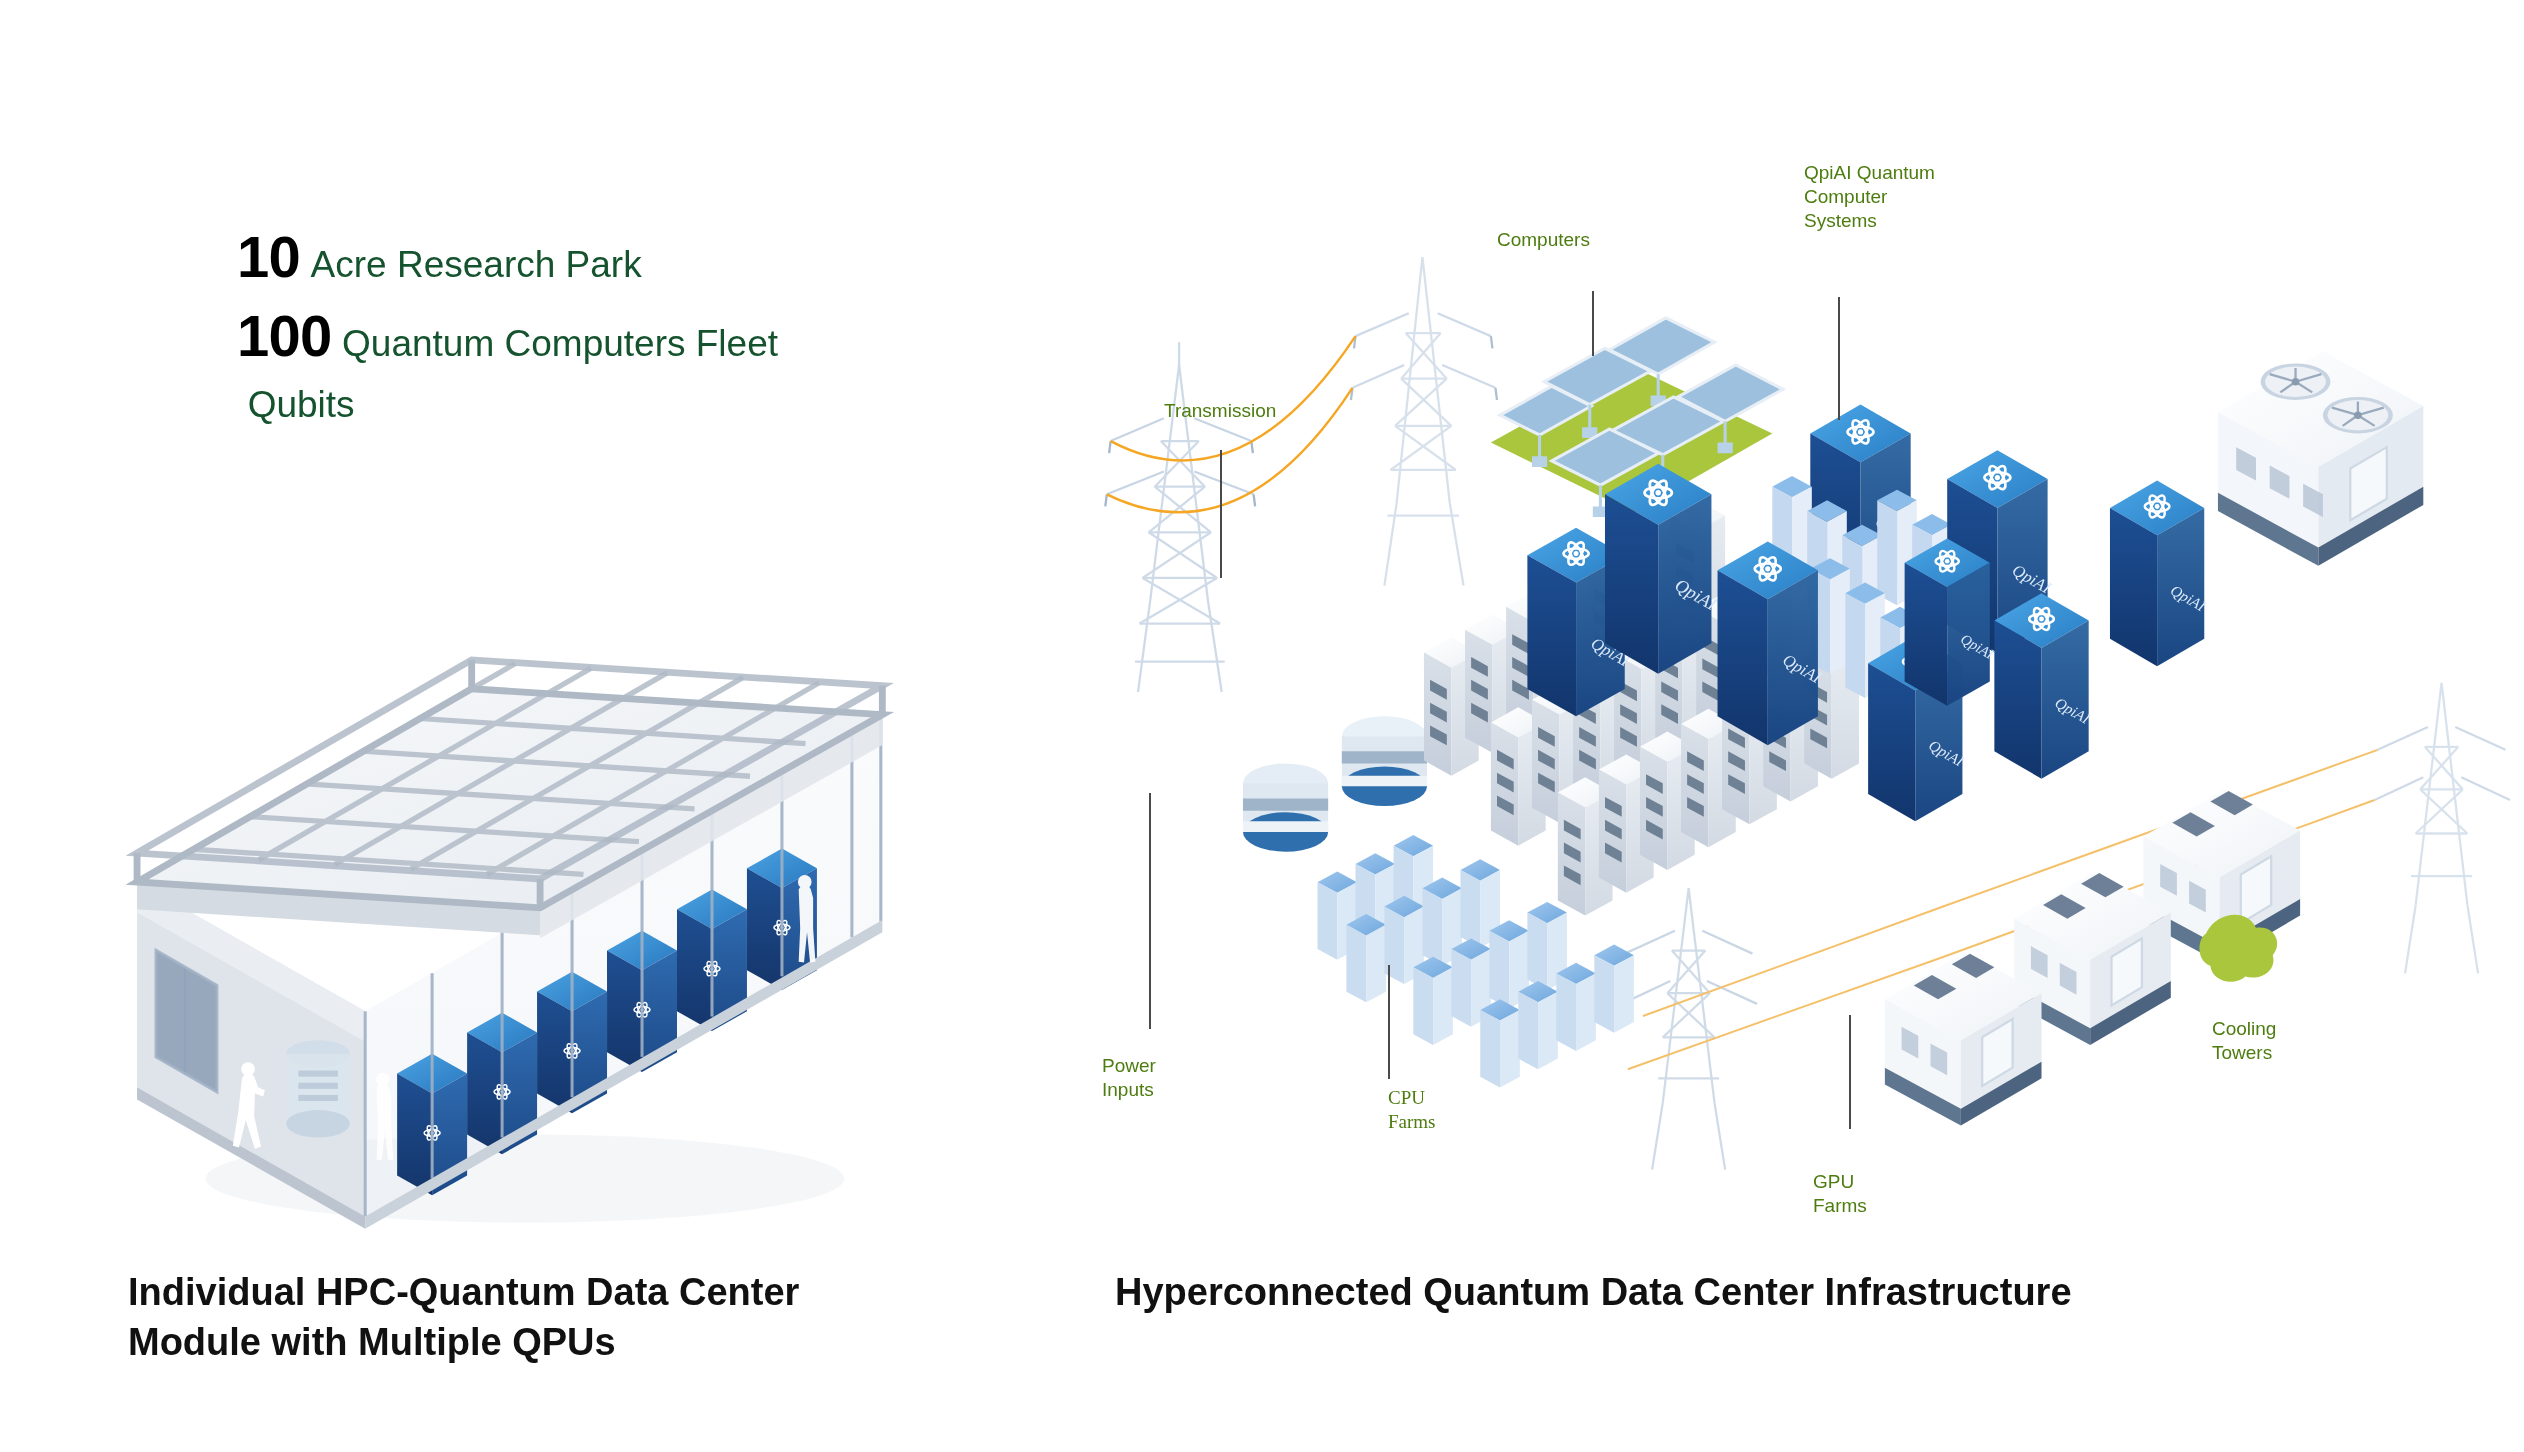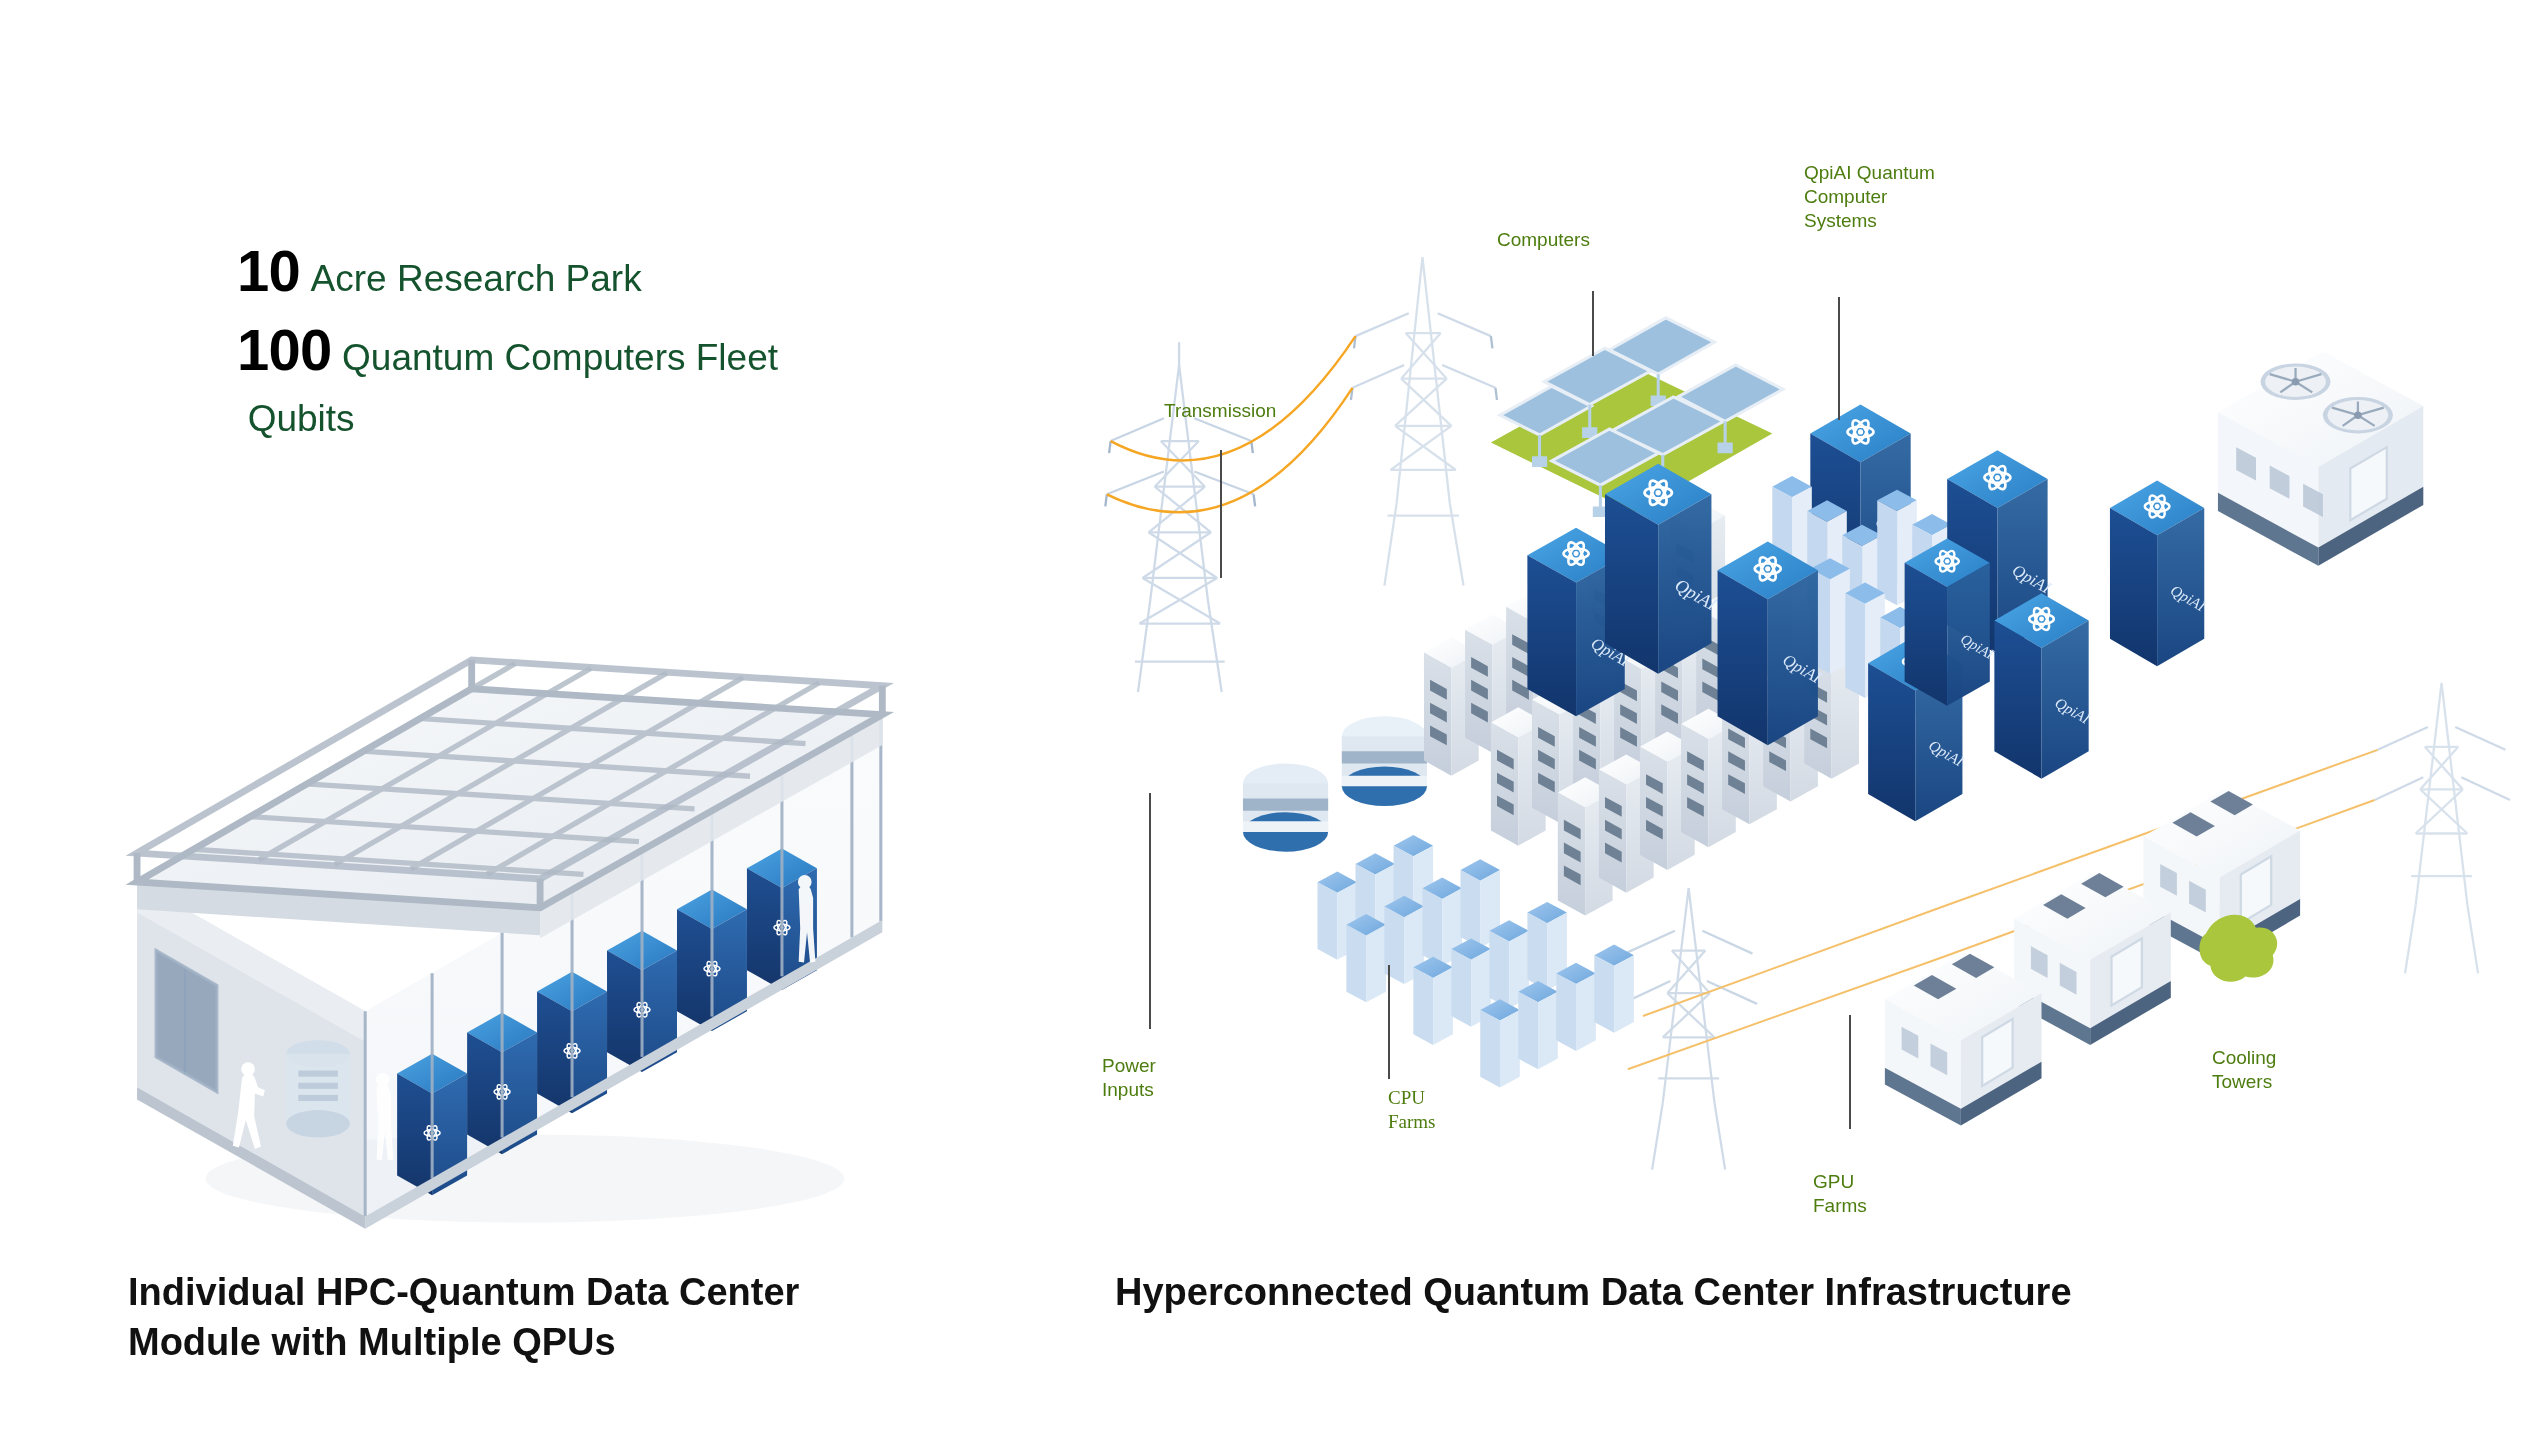--- a/index.html
+++ b/index.html
@@ -2,39 +2,39 @@
 <html style="font-size:12px"><head>
 <meta charset="utf-8">
 <title>QpiAI Quantum Data Center Infographic</title>
 <style>
   html,body{margin:0;padding:0;background:#ffffff;}
   body{width:2525px;height:1453px;position:relative;overflow:hidden;
        font-family:"Liberation Sans","DejaVu Sans",sans-serif;
        -webkit-font-smoothing:antialiased;}
 
   
-  #stats{position:absolute;left:237px;top:242px;width:837px;}
+  #stats{position:absolute;left:237px;top:228px;width:837px;}
   .stat-row{display:flex;align-items:baseline;margin-bottom:21px;white-space:nowrap;}
   .stat-num{font-size:58px;font-weight:700;color:#000;letter-spacing:-0.8px;line-height:1;}
   .stat-lbl{font-size:37px;font-weight:400;color:#14532d;line-height:1;margin-left:10.7px;}
 
   
   .caption{position:absolute;font-size:38px;font-weight:700;color:#111;line-height:1.32;}
   #caption-left{left:128px;top:1267px;width:806px;}
   #caption-right{left:1115px;top:1267px;width:1141px;}
 
   
   .dlabel{position:absolute;font-size:19px;font-weight:400;color:#4d7c0f;line-height:1.26;white-space:pre-line;}
   #lbl-transmission{left:1164px;top:399px;}
   #lbl-renewables{left:1497px;top:228px;}
   #lbl-qpiai{left:1804px;top:161px;}
   #lbl-power{left:1102px;top:1054px;}
   #lbl-cpu{left:1388px;top:1086px;font-family:Liberation Serif, serif;}
   #lbl-gpu{left:1813px;top:1135px;margin-top:35px;}
-  #lbl-cooling{left:2212px;top:1046px;}
+  #lbl-cooling{left:2212px;top:1017px;}
 
   
   .leader{position:absolute;background:#4a4a4a;width:2.3px;}
   #ld-transmission{left:1220px;top:450px;height:128px;}
   #ld-renewables{left:1592px;top:291px;height:65px;}
   #ld-qpiai{left:1838px;top:297px;height:123px;}
   #ld-power{left:1149px;top:793px;height:236px;}
   #ld-cpu{left:1388px;top:965px;height:114px;}
   #ld-gpu{left:1849px;top:1015px;height:114px;}
 

